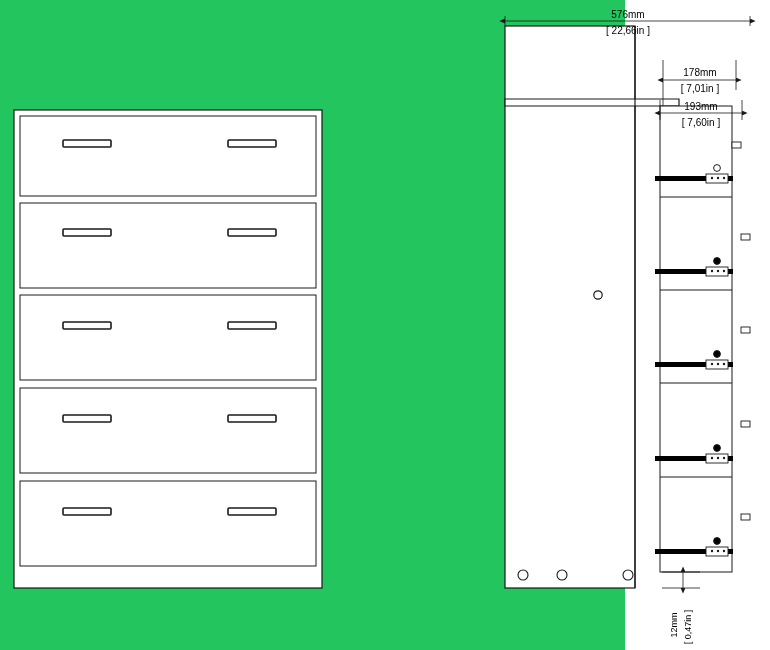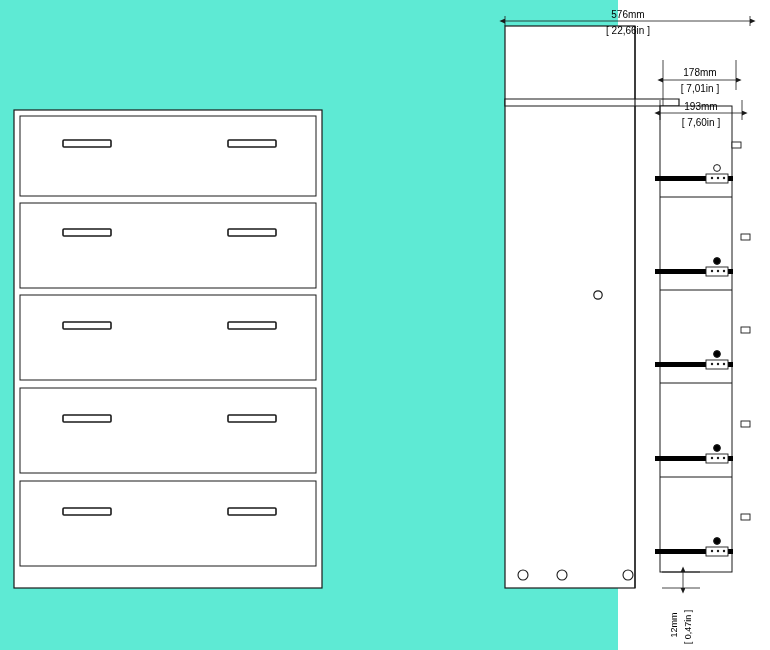--- a/index.html
+++ b/index.html
@@ -10,21 +10,22 @@
   body {
     width: 770px;
     height: 650px;
     font-family: "Liberation Sans", sans-serif;
     overflow: hidden;
   }
   #stage {
     position: relative;
     width: 618px;
     height: 650px;
-    background: #5eead4;
+    background: #22c55e;
+    padding-left: 7px;
   }
   svg.drawing {
     position: absolute;
     left: 0;
     top: 0;
     width: 770px;
     height: 650px;
   }
   .dim-text {
     font-family: "Liberation Sans", sans-serif;

